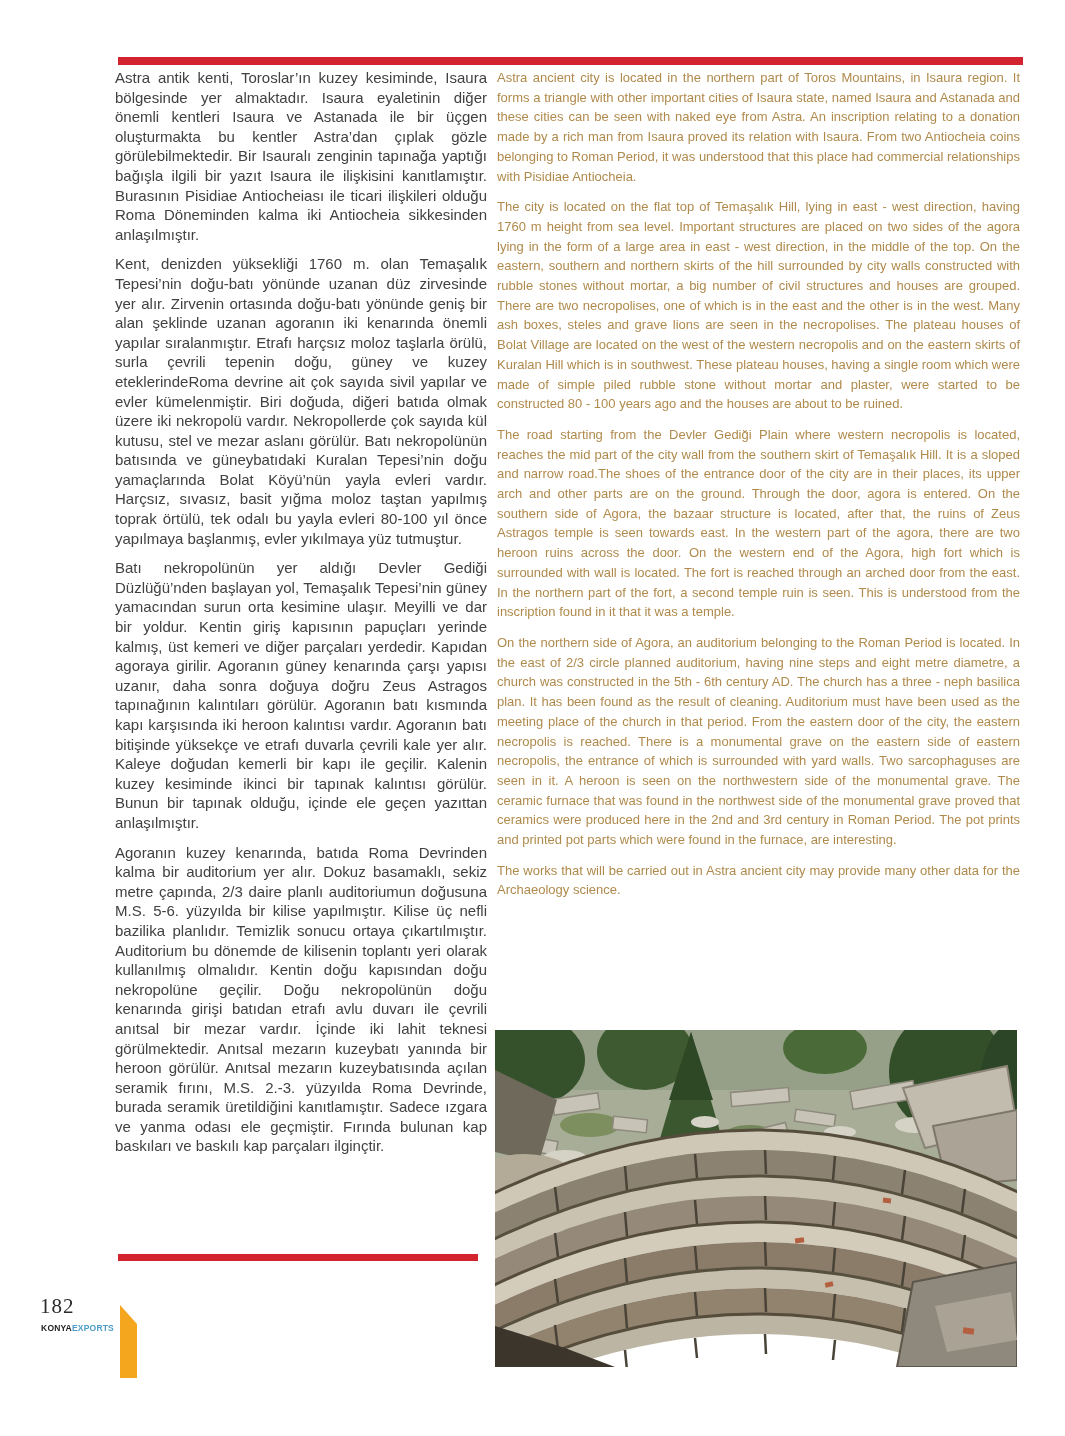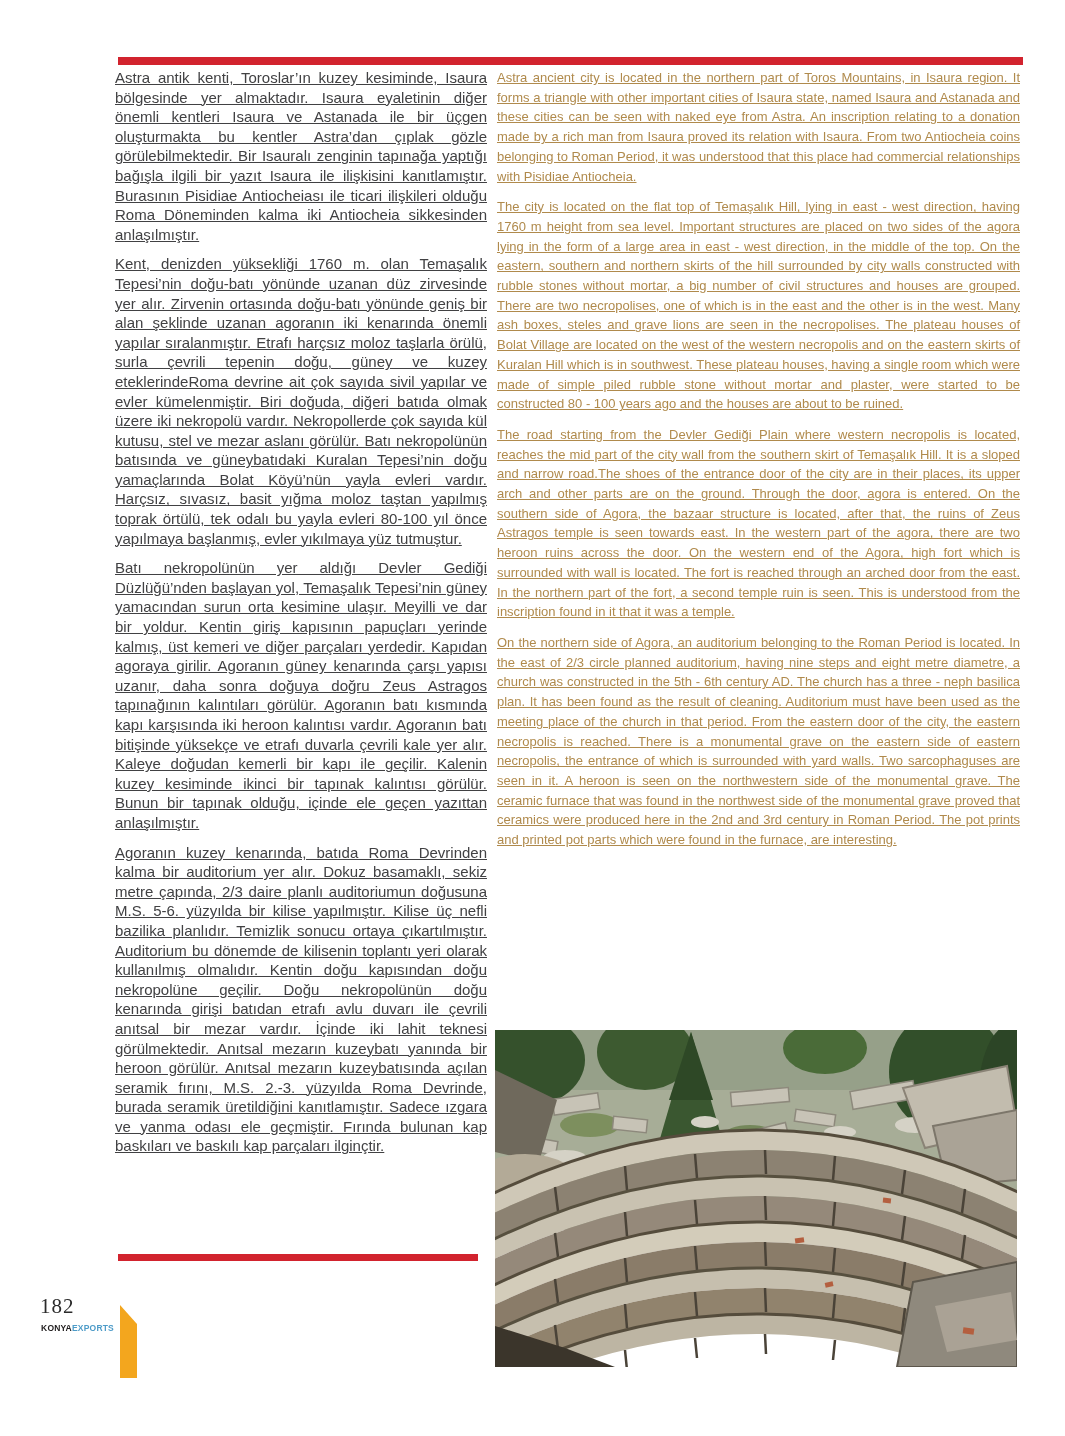--- a/index.html
+++ b/index.html
@@ -3,21 +3,21 @@
 <meta charset="utf-8">
 <style>
   html,body{margin:0;padding:0;background:#ffffff;}
   body{width:1065px;height:1436px;position:relative;font-family:"Liberation Sans",sans-serif;}
   .page{position:absolute;inset:0;background:#ffffff;overflow:hidden;}
 
   .top-rule{position:absolute;left:118px;top:57px;width:905px;height:8px;background:#d2232e;}
   .bottom-rule{position:absolute;left:118px;top:1254px;width:360px;height:7px;background:#d2232e;}
 
   .col{position:absolute;top:68px;}
-  .col p{margin:0 0 10px 0;text-align:justify;text-decoration:underline;}
+  .col p{margin:0 0 10px 0;text-align:justify;}
   .col-tr{left:115px;width:372px;}
   .col-tr p{font-size:15px;line-height:19.6px;color:#414143;}
   .col-en{left:497px;width:523px;}
   .col-en p{font-size:13px;line-height:19.7px;color:#b08a4c;margin-bottom:11px;}
 
   .photo{position:absolute;left:495px;top:1030px;width:522px;height:337px;overflow:hidden;}
   .photo svg{display:block;}
 
   .pagenum{position:absolute;left:40px;top:1294px;width:74px;
     font-family:"Liberation Serif",serif;font-size:21px;color:#2b2b2b;letter-spacing:1px;}
@@ -40,20 +40,21 @@
     <p>Kent, denizden yüksekliği 1760 m. olan Temaşalık Tepesi’nin doğu-batı yönünde uzanan düz zirvesinde yer alır. Zirvenin ortasında doğu-batı yönünde geniş bir alan şeklinde uzanan agoranın iki kenarında önemli yapılar sıralanmıştır. Etrafı harçsız moloz taşlarla örülü, surla çevrili tepenin doğu, güney ve kuzey eteklerindeRoma devrine ait çok sayıda sivil yapılar ve evler kümelenmiştir. Biri doğuda, diğeri batıda olmak üzere iki nekropolü vardır. Nekropollerde çok sayıda kül kutusu, stel ve mezar aslanı görülür. Batı nekropolünün batısında ve güneybatıdaki Kuralan Tepesi’nin doğu yamaçlarında Bolat Köyü’nün yayla evleri vardır. Harçsız, sıvasız, basit yığma moloz taştan yapılmış toprak örtülü, tek odalı bu yayla evleri 80-100 yıl önce yapılmaya başlanmış, evler yıkılmaya yüz tutmuştur.</p>
     <p>Batı nekropolünün yer aldığı Devler Gediği Düzlüğü’nden başlayan yol, Temaşalık Tepesi’nin güney yamacından surun orta kesimine ulaşır. Meyilli ve dar bir yoldur. Kentin giriş kapısının papuçları yerinde kalmış, üst kemeri ve diğer parçaları yerdedir. Kapıdan agoraya girilir. Agoranın güney kenarında çarşı yapısı uzanır, daha sonra doğuya doğru Zeus Astragos tapınağının kalıntıları görülür. Agoranın batı kısmında kapı karşısında iki heroon kalıntısı vardır. Agoranın batı bitişinde yüksekçe ve etrafı duvarla çevrili kale yer alır. Kaleye doğudan kemerli bir kapı ile geçilir. Kalenin kuzey kesiminde ikinci bir tapınak kalıntısı görülür. Bunun bir tapınak olduğu, içinde ele geçen yazıttan anlaşılmıştır.</p>
     <p>Agoranın kuzey kenarında, batıda Roma Devrinden kalma bir auditorium yer alır. Dokuz basamaklı, sekiz metre çapında, 2/3 daire planlı auditoriumun doğusuna M.S. 5-6. yüzyılda bir kilise yapılmıştır. Kilise üç nefli bazilika planlıdır. Temizlik sonucu ortaya çıkartılmıştır. Auditorium bu dönemde de kilisenin toplantı yeri olarak kullanılmış olmalıdır. Kentin doğu kapısından doğu nekropolüne geçilir. Doğu nekropolünün doğu kenarında girişi batıdan etrafı avlu duvarı ile çevrili anıtsal bir mezar vardır. İçinde iki lahit teknesi görülmektedir. Anıtsal mezarın kuzeybatı yanında bir heroon görülür. Anıtsal mezarın kuzeybatısında açılan seramik fırını, M.S. 2.-3. yüzyılda Roma Devrinde, burada seramik üretildiğini kanıtlamıştır. Sadece ızgara ve yanma odası ele geçmiştir. Fırında bulunan kap baskıları ve baskılı kap parçaları ilginçtir.</p>
   </div>
 
   <div class="col col-en" lang="en">
     <p>Astra ancient city is located in the northern part of Toros Mountains, in Isaura region. It forms a triangle with other important cities of Isaura state, named Isaura and Astanada and these cities can be seen with naked eye from Astra. An inscription relating to a donation made by a rich man from Isaura proved its relation with Isaura. From two Antiocheia coins belonging to Roman Period, it was understood that this place had commercial relationships with Pisidiae Antiocheia.</p>
     <p>The city is located on the flat top of Temaşalık Hill, lying in east - west direction, having 1760 m height from sea level. Important structures are placed on two sides of the agora lying in the form of a large area in east - west direction, in the middle of the top. On the eastern, southern and northern skirts of the hill surrounded by city walls constructed with rubble stones without mortar, a big number of civil structures and houses are grouped. There are two necropolises, one of which is in the east and the other is in the west. Many ash boxes, steles and grave lions are seen in the necropolises. The plateau houses of Bolat Village are located on the west of the western necropolis and on the eastern skirts of Kuralan Hill which is in southwest. These plateau houses, having a single room which were made of simple piled rubble stone without mortar and plaster, were started to be constructed 80 - 100 years ago and the houses are about to be ruined.</p>
     <p>The road starting from the Devler Gediği Plain where western necropolis is located, reaches the mid part of the city wall from the southern skirt of Temaşalık Hill. It is a sloped and narrow road.The shoes of the entrance door of the city are in their places, its upper arch and other parts are on the ground. Through the door, agora is entered. On the southern side of Agora, the bazaar structure is located, after that, the ruins of Zeus Astragos temple is seen towards east. In the western part of the agora, there are two heroon ruins across the door. On the western end of the Agora, high fort which is surrounded with wall is located. The fort is reached through an arched door from the east. In the northern part of the fort, a second temple ruin is seen. This is understood from the inscription found in it that it was a temple.</p>
     <p>On the northern side of Agora, an auditorium belonging to the Roman Period is located. In the east of 2/3 circle planned auditorium, having nine steps and eight metre diametre, a church was constructed in the 5th - 6th century AD. The church has a three - neph basilica plan. It has been found as the result of cleaning. Auditorium must have been used as the meeting place of the church in that period. From the eastern door of the city, the eastern necropolis is reached. There is a monumental grave on the eastern side of eastern necropolis, the entrance of which is surrounded with yard walls. Two sarcophaguses are seen in it. A heroon is seen on the northwestern side of the monumental grave. The ceramic furnace that was found in the northwest side of the monumental grave proved that ceramics were produced here in the 2nd and 3rd century in Roman Period. The pot prints and printed pot parts which were found in the furnace, are interesting.</p>
+    <p>The works that will be carried out in Astra ancient city may provide many other data for the Archaeology science.</p>
   </div>
 
   <div class="bottom-rule"></div>
 
   <div class="photo">
     <svg width="522" height="337" viewBox="0 0 522 337" xmlns="http://www.w3.org/2000/svg">
 
       <rect x="0" y="0" width="522" height="200" fill="#a7ad97"></rect>
       <rect x="0" y="0" width="522" height="60" fill="#96a089"></rect>
       <ellipse cx="20" cy="30" rx="70" ry="50" fill="#35512c"></ellipse>

